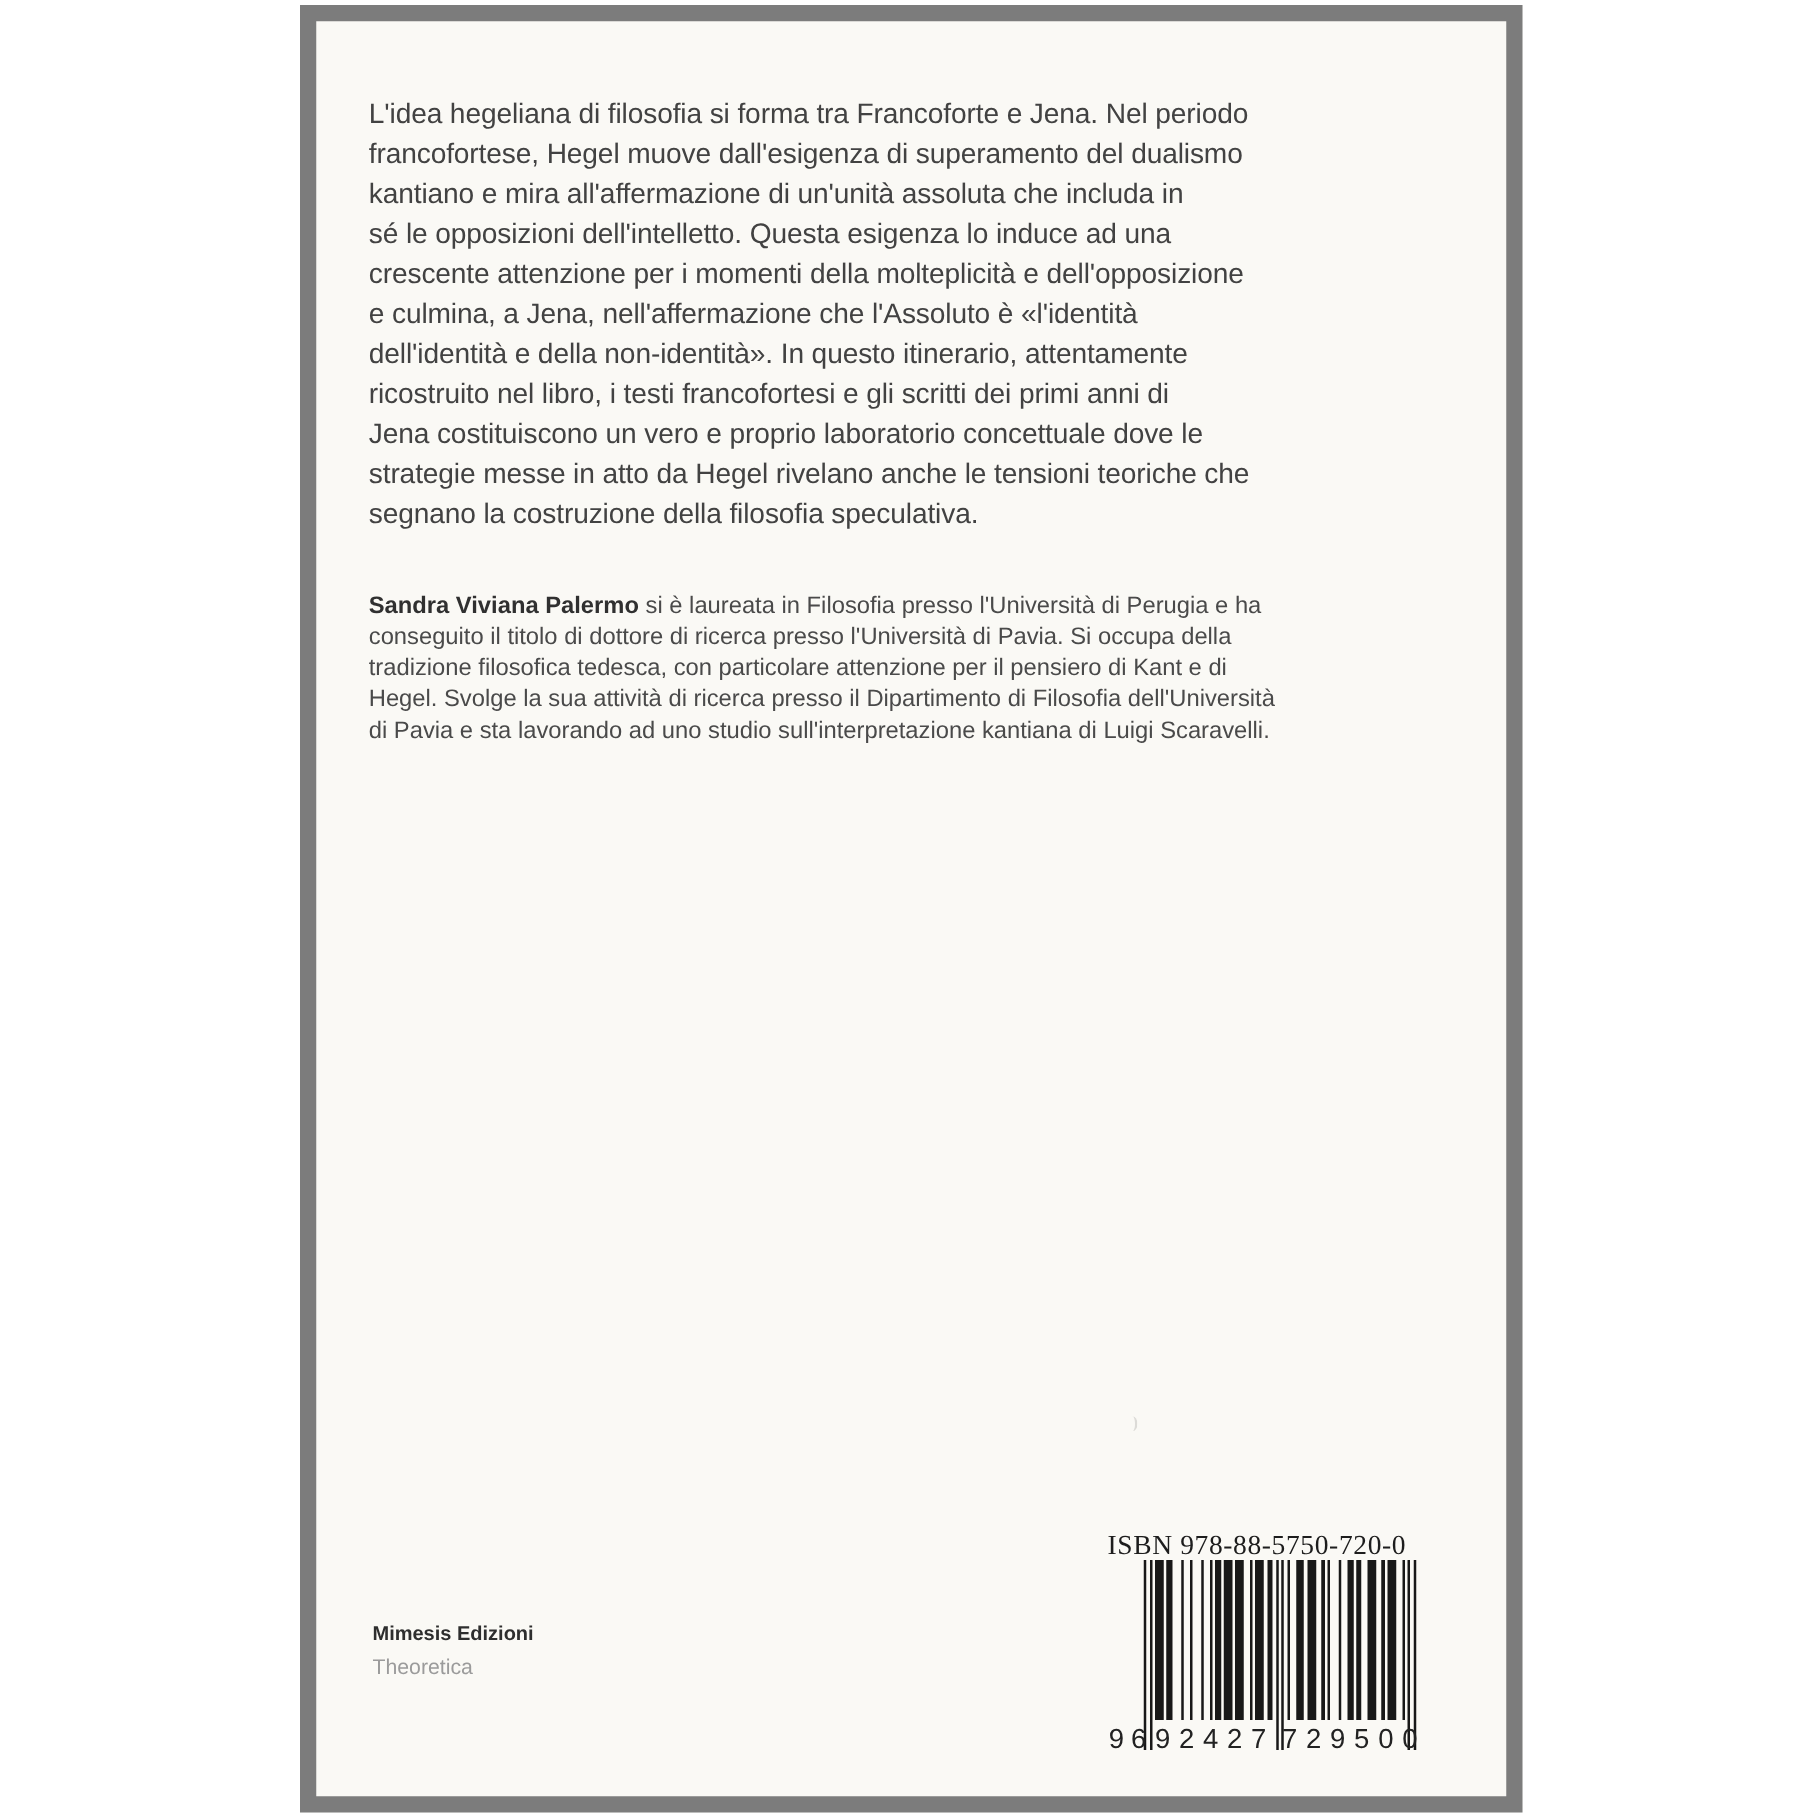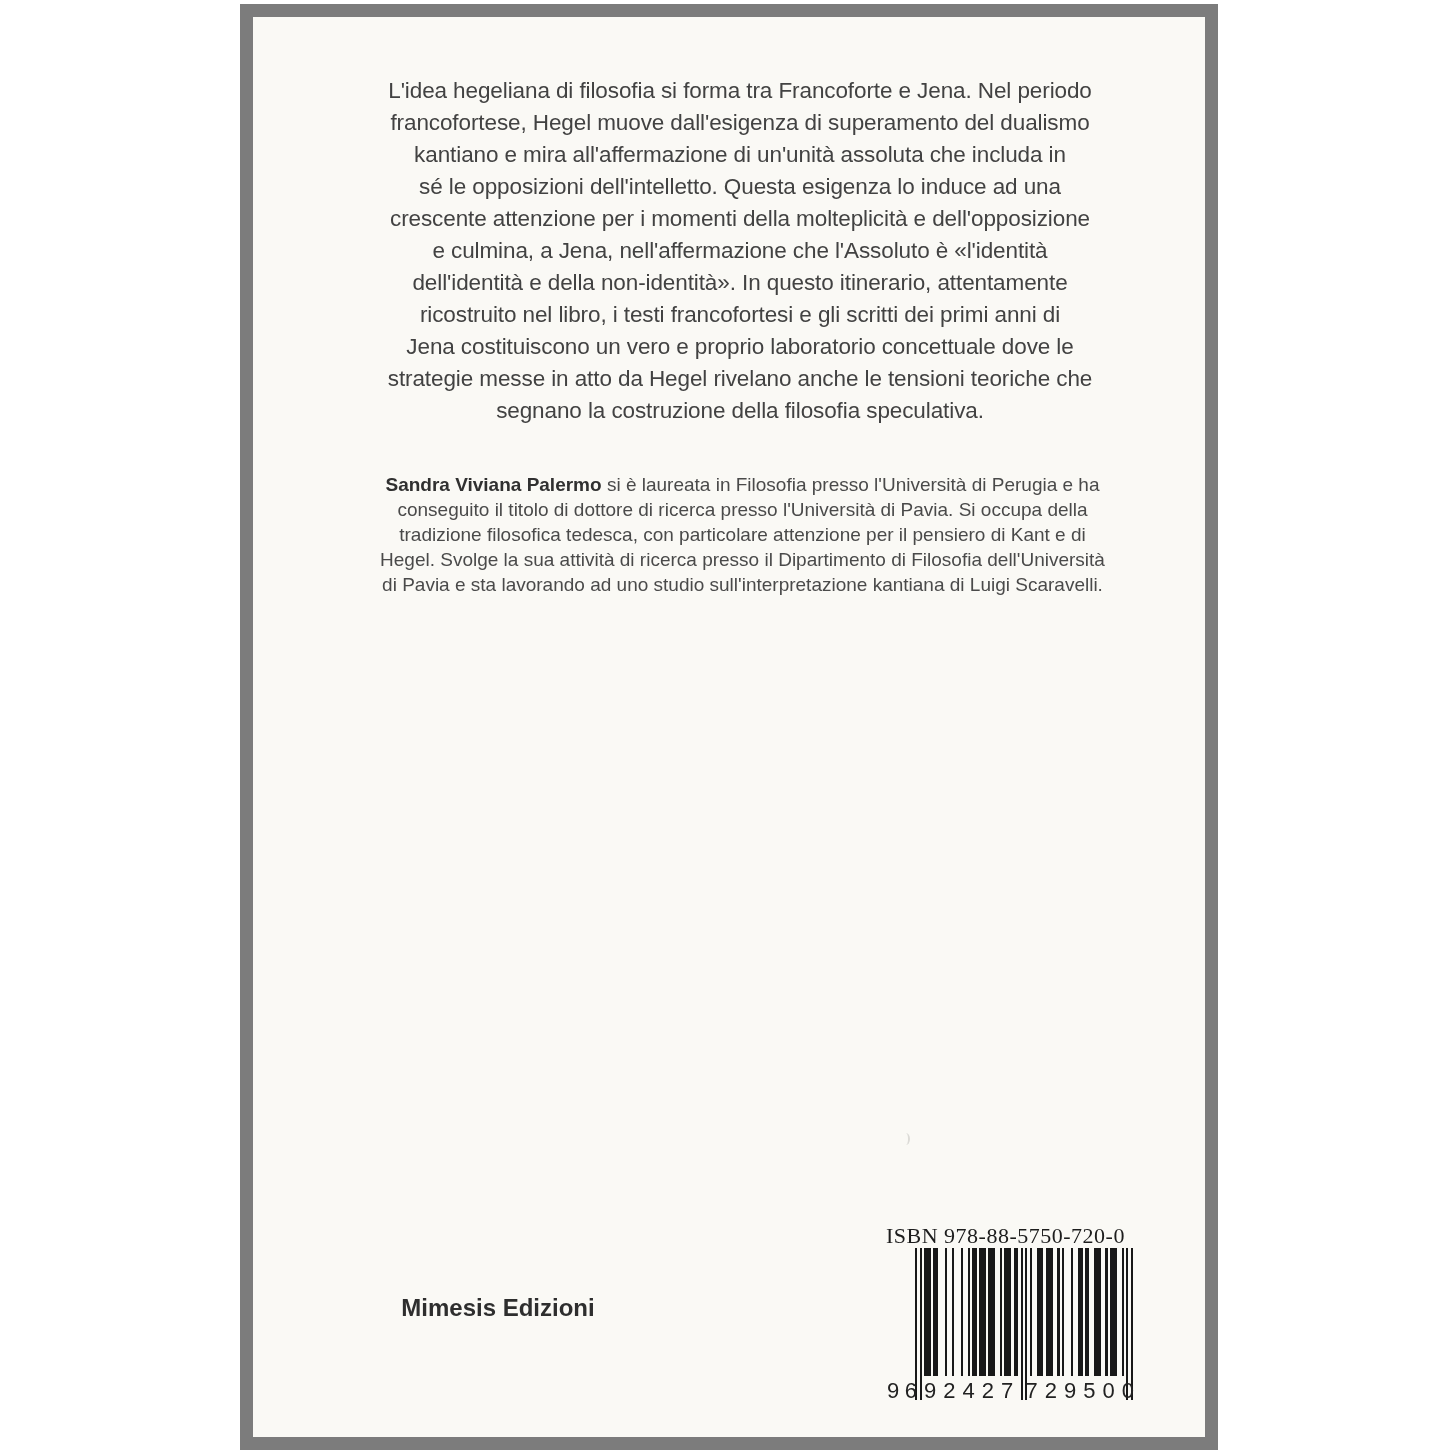--- a/index.html
+++ b/index.html
@@ -3,21 +3,21 @@
 <meta charset="utf-8">
 <style>
   :root {
     --page-bg: #ffffff;
     --cover-border: #7c7c7c;
     --cover-bg: #faf9f5;
     --body-text: #424242;
     --muted-text: #9b9b9b;
     --bar-color: #181818;
   }
-  * { margin: 0; padding: 0; box-sizing: content-box; text-align: center; }
+  * { margin: 0; padding: 0; box-sizing: content-box; }
   html, body {
     width: 1456px; height: 1456px;
     background: var(--page-bg);
     font-family: "Liberation Sans", sans-serif;
     overflow: hidden;
   }
   .cover {
     position: absolute;
     left: 240px; top: 4px;
     width: 952px; height: 1420px;
@@ -46,21 +46,21 @@
   .bio .author-name {
     font-weight: bold;
     color: #303030;
   }
   .publisher {
     position: absolute;
     left: 45px; top: 1278px;
     width: 400px;
   }
   .publisher .pub-name {
-    font-size: 24px;
+    font-size: 16px;
     font-weight: bold;
     color: #2e2e2e;
     line-height: 26px;
   }
   .publisher .pub-series,
   .publisher .pub-site {
     font-size: 17px;
     color: var(--muted-text);
     line-height: 25px;
   }
@@ -123,20 +123,21 @@
   <div class="bio"><span class="author-name">Sandra Viviana Palermo</span><span> si è laureata in Filosofia presso l'Università di Perugia e ha
 conseguito il titolo di dottore di ricerca presso l'Università di Pavia. Si occupa della
 tradizione filosofica tedesca, con particolare attenzione per il pensiero di Kant e di
 Hegel. Svolge la sua attività di ricerca presso il Dipartimento di Filosofia dell'Università
 di Pavia e sta lavorando ad uno studio sull'interpretazione kantiana di Luigi Scaravelli.</span></div>
 
   <div class="speck"></div>
 
   <div class="publisher">
     <div class="pub-name">Mimesis Edizioni</div>
+    <div class="pub-series">Theoretica</div>
   </div>
 
   <div class="isbn-label">ISBN 978-88-5750-720-0</div>
 
   <div class="barcode-bars">
       <div class="bar" style="left: 0px; width: 2.29474px; height: 152px;"></div>
       <div class="bar" style="left: 4.58947px; width: 2.29474px; height: 152px;"></div>
       <div class="bar" style="left: 9.17895px; width: 6.88421px; height: 128px;"></div>
       <div class="bar" style="left: 18.3579px; width: 4.58947px; height: 128px;"></div>
       <div class="bar" style="left: 29.8316px; width: 2.29474px; height: 128px;"></div>

